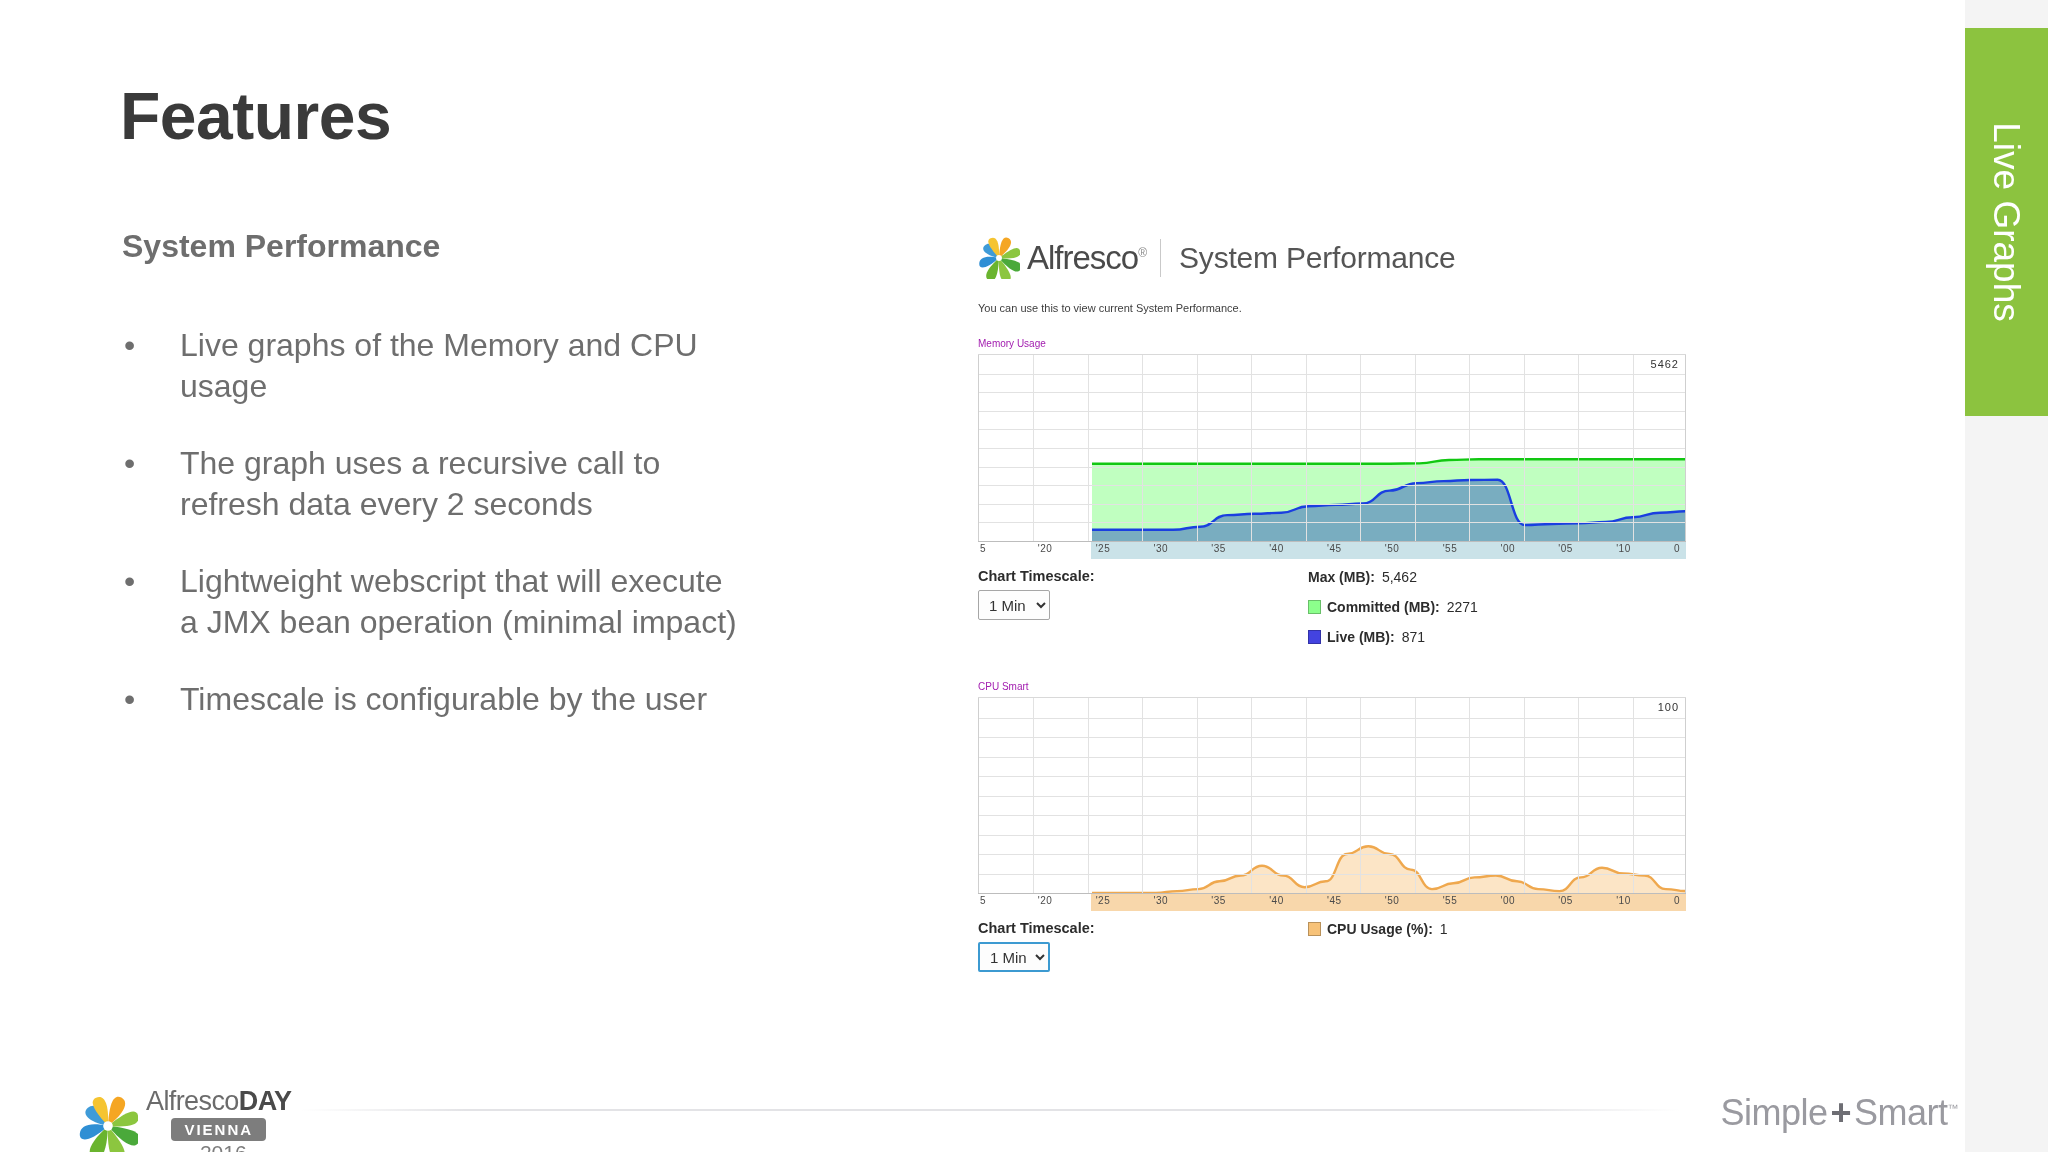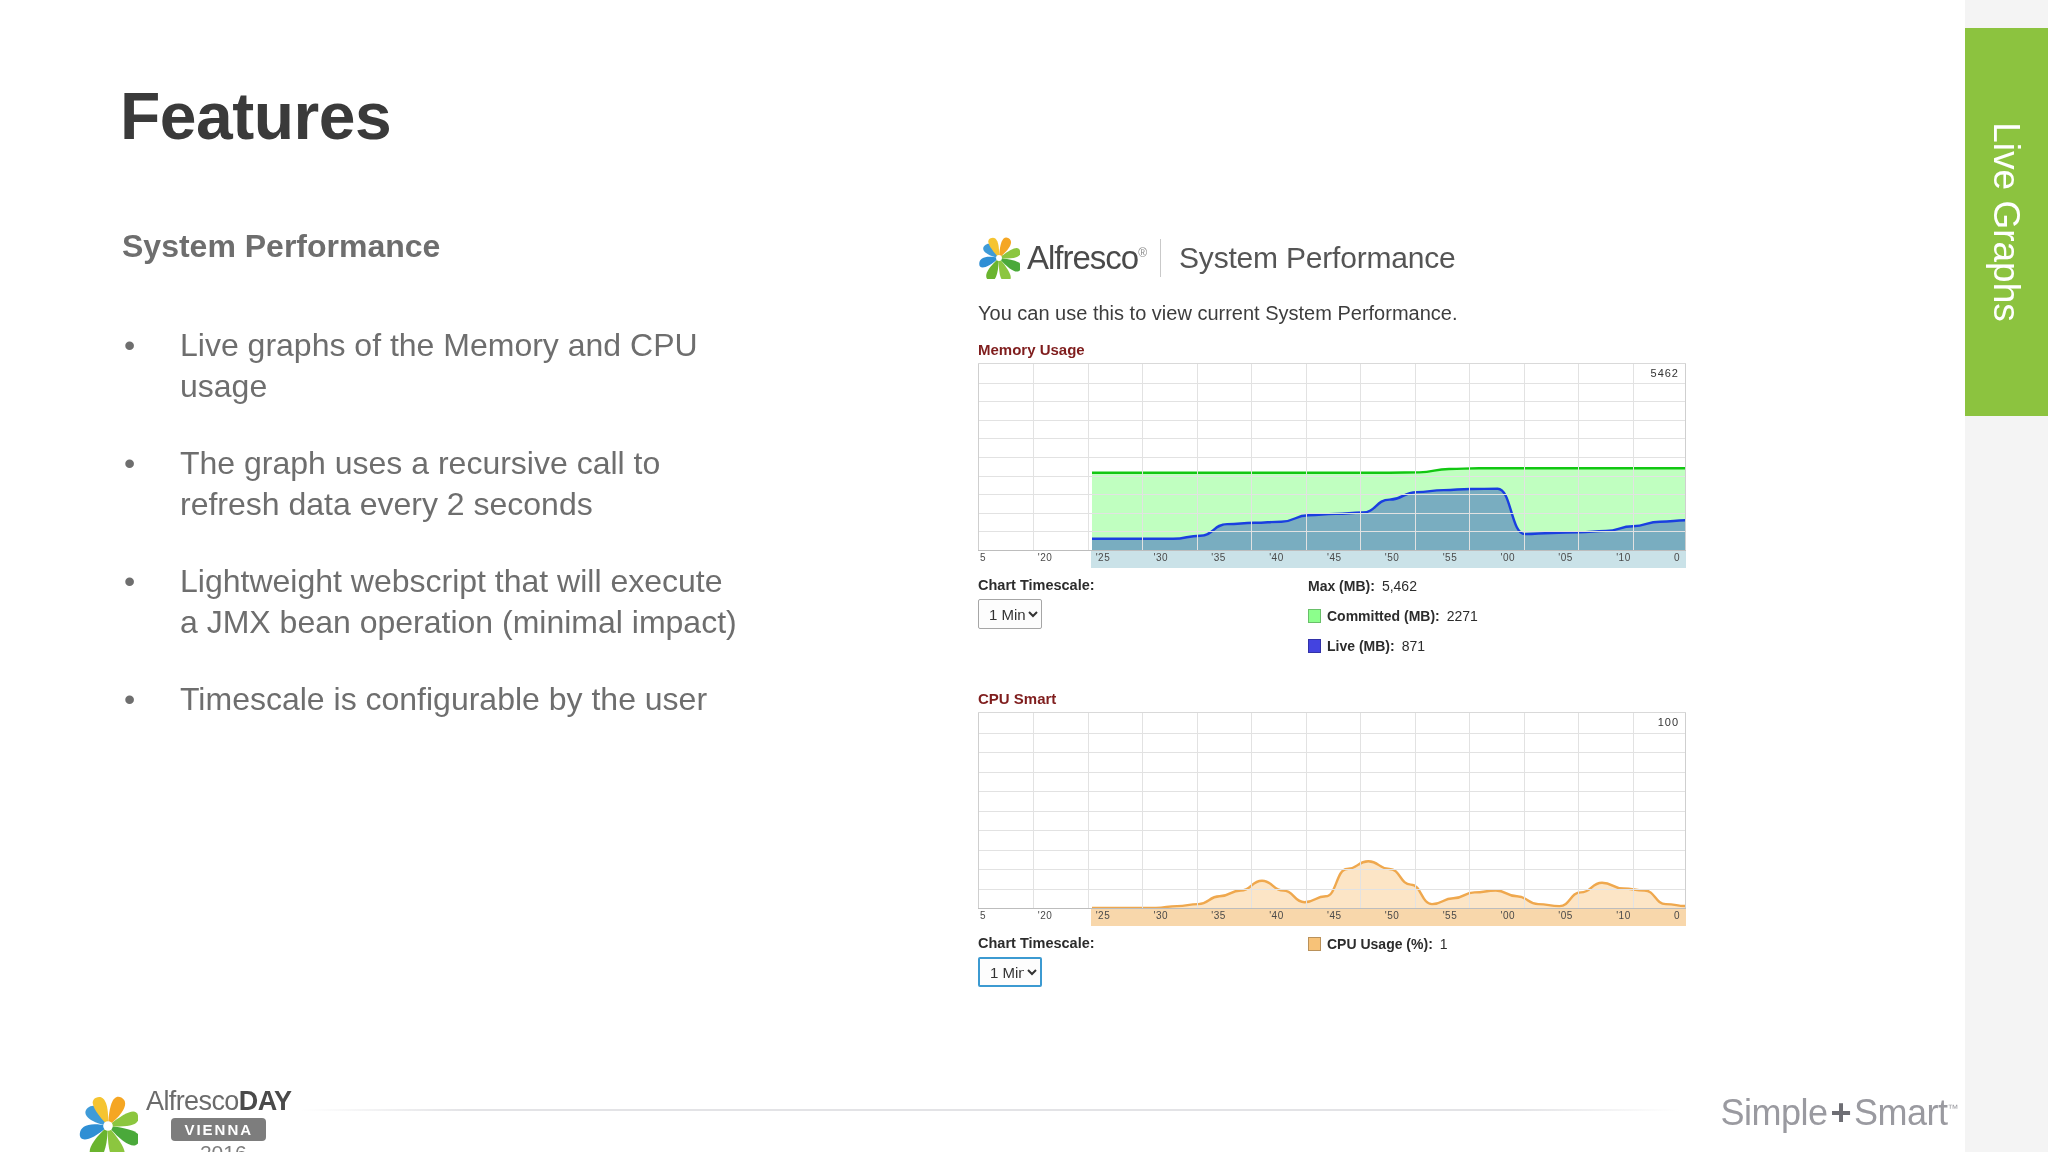--- a/index.html
+++ b/index.html
@@ -67,24 +67,24 @@
   .logo-word{
     font-size:33px;color:#4a4a4a;letter-spacing:-1px;
     font-family:"Liberation Sans", sans-serif;
   }
   .logo-tm{font-size:12px;vertical-align:super;color:#8a8a8a;}
   .hdr-div{
     width:1px;height:38px;background:#c9c9c9;margin:0 18px 0 14px;
   }
   .hdr-title{font-size:30px;color:#555;letter-spacing:-.2px;}
   .shot-sub{
-    font-size:20px;color:#3d3d3d;margin-top:18px;margin-bottom:16px;
+    font-size:11px;color:#3d3d3d;margin-top:18px;margin-bottom:24px;
   }
   .chart-title{
-    font-size:15px;font-weight:bold;color:#7f1d1d;margin-bottom:5px;
+    font-size:10px;font-weight:normal;color:#a21caf;margin-bottom:5px;
   }
   .chart-box{
     position:relative;width:708px;height:auto;
     border-top:1px solid #d9d9d9;
   }
   .plot{
     position:relative;width:708px;height:186px;
     background:#ffffff;
     border-left:1px solid #cfcfcf;
     border-right:1px solid #cfcfcf;
@@ -115,21 +115,21 @@
   .axis.cpu .shade{background:#f5c98f;opacity:.75;}
   .legendrow{
     display:flex;margin-top:9px;
   }
   .leg-left{width:330px;}
   .leg-right{flex:1;padding-top:1px;}
   .leg-label{
     font-size:14.5px;font-weight:bold;color:#2c2c2c;margin-bottom:6px;
   }
   select.timescale{
-    width:64px;height:30px;font-size:15px;color:#333;
+    width:72px;height:30px;font-size:15px;color:#333;
     font-family:"Liberation Sans", sans-serif;
     border:1px solid #a6a6a6;border-radius:2px;
     background:#fdfdfd;padding-left:6px;
   }
   select.timescale.focused{
     border:2px solid #3c9ad1;
   }
   .stat{
     font-size:14px;color:#2c2c2c;font-weight:bold;
     margin-bottom:14px;display:flex;align-items:center;

